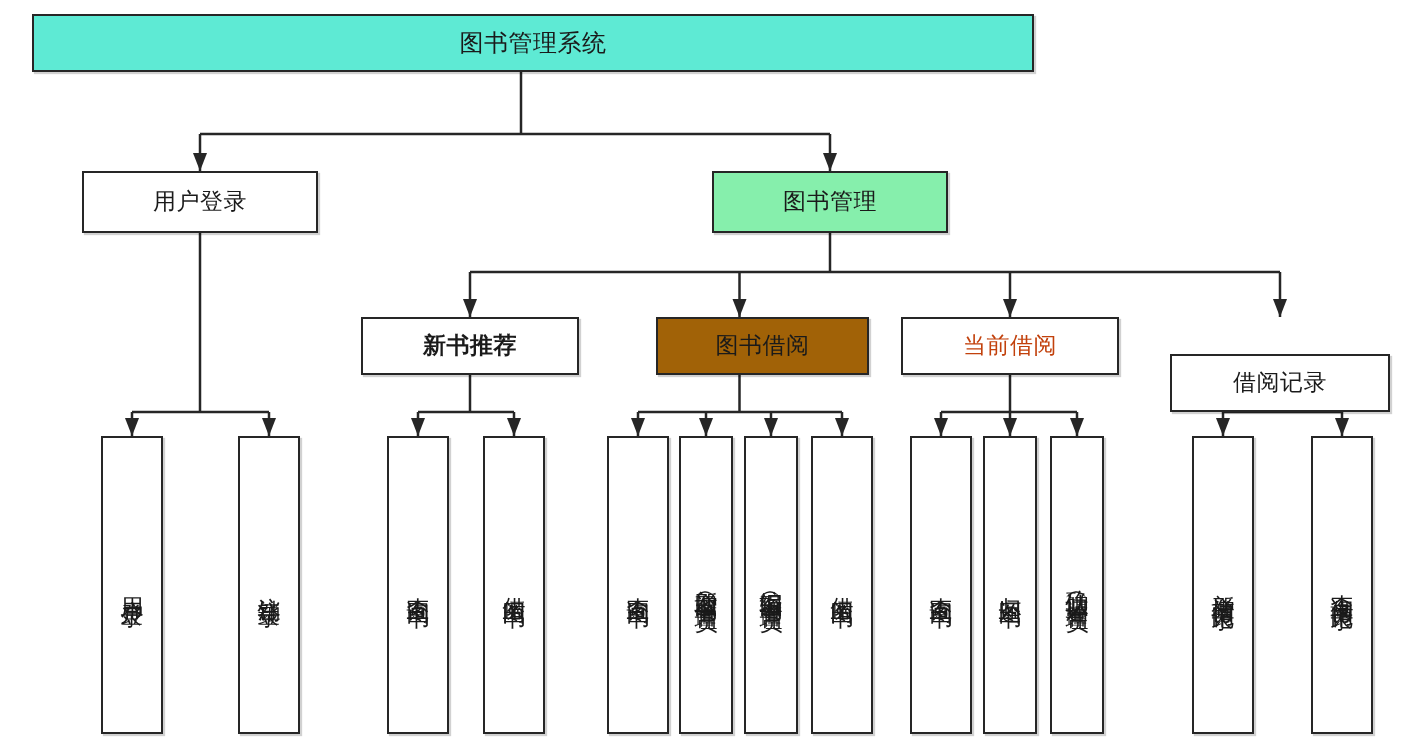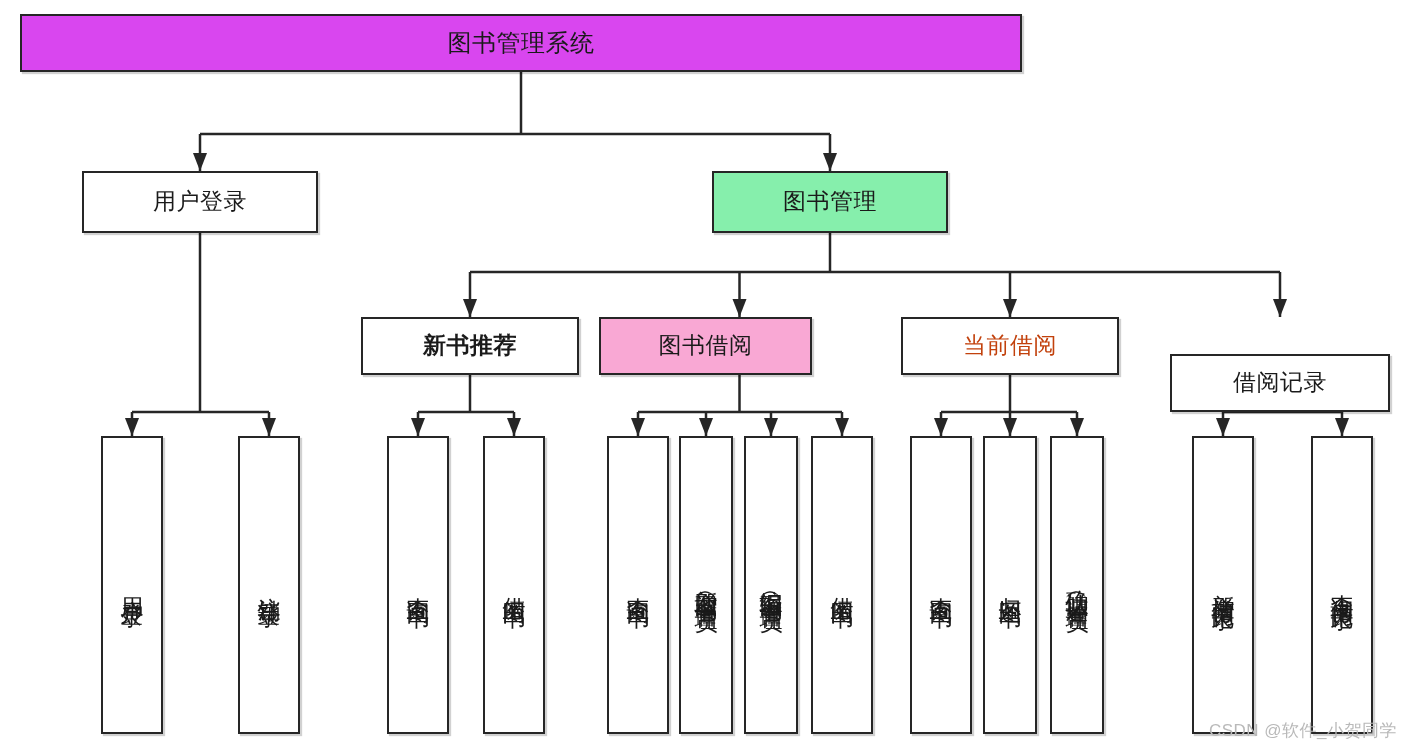--- a/index.html
+++ b/index.html
@@ -120,33 +120,33 @@
       <line x1="1077" y1="412" x2="1077" y2="436" stroke="#262626" stroke-width="2.5"></line>
       <polygon points="1070,418 1084,418 1077,436" fill="#262626"></polygon>
       <line x1="1280" y1="375" x2="1280" y2="412" stroke="#262626" stroke-width="2.5"></line>
       <line x1="1223" y1="412" x2="1342" y2="412" stroke="#262626" stroke-width="2.5"></line>
       <line x1="1223" y1="412" x2="1223" y2="436" stroke="#262626" stroke-width="2.5"></line>
       <polygon points="1216,418 1230,418 1223,436" fill="#262626"></polygon>
       <line x1="1342" y1="412" x2="1342" y2="436" stroke="#262626" stroke-width="2.5"></line>
       <polygon points="1335,418 1349,418 1342,436" fill="#262626"></polygon>
     </svg>
   <div id="node-layer">
-      <div class="node horizontal root" style="left: 20px; top: 14px; width: 1002px; height: 58px; border-color: rgb(38, 38, 38); background: #d946ef;">
+      <div class="node horizontal root" style="left: 32px; top: 14px; width: 1002px; height: 58px; border-color: rgb(38, 38, 38); background: #5eead4;">
         <div class="node-label" style="color: rgb(26, 26, 26);">图书管理系统</div>
       </div>
       <div class="node horizontal" style="left: 82px; top: 171px; width: 236px; height: 62px; border-color: rgb(38, 38, 38); background: rgb(255, 255, 255);">
         <div class="node-label" style="color: rgb(26, 26, 26);">用户登录</div>
       </div>
       <div class="node horizontal" style="left: 712px; top: 171px; width: 236px; height: 62px; border-color: rgb(38, 38, 38); background: #86efac;">
         <div class="node-label" style="color: rgb(26, 26, 26);">图书管理</div>
       </div>
       <div class="node horizontal" style="left: 361px; top: 317px; width: 218px; height: 58px; border-color: rgb(38, 38, 38); background: rgb(255, 255, 255); font-weight: bold;">
         <div class="node-label" style="color: rgb(26, 26, 26);">新书推荐</div>
       </div>
-      <div class="node horizontal" style="left: 599px; top: 317px; width: 213px; height: 58px; border-color: rgb(38, 38, 38); background: #f9a8d4;">
+      <div class="node horizontal" style="left: 656px; top: 317px; width: 213px; height: 58px; border-color: rgb(38, 38, 38); background: #a16207;">
         <div class="node-label" style="color: rgb(26, 26, 26);">图书借阅</div>
       </div>
       <div class="node horizontal" style="left: 901px; top: 317px; width: 218px; height: 58px; border-color: rgb(38, 38, 38); background: rgb(255, 255, 255);">
         <div class="node-label" style="color: #c2410c;">当前借阅</div>
       </div>
       <div class="node horizontal" style="left: 1170px; top: 317px; width: 220px; height: 58px; border-color: rgb(38, 38, 38); background: rgb(255, 255, 255); margin-top: 37px;">
         <div class="node-label" style="color: rgb(26, 26, 26);">借阅记录</div>
       </div>
       <div class="node vertical" style="left: 101px; top: 436px; width: 62px; height: 298px; border-color: rgb(38, 38, 38); background: rgb(255, 255, 255);">
         <div class="node-label" style="color: rgb(26, 26, 26);">用户登录</div>
@@ -181,14 +181,13 @@
       <div class="node vertical" style="left: 1050px; top: 436px; width: 54px; height: 298px; border-color: rgb(38, 38, 38); background: rgb(255, 255, 255);">
         <div class="node-label" style="color: rgb(26, 26, 26);">确认归还（管理员）</div>
       </div>
       <div class="node vertical" style="left: 1192px; top: 436px; width: 62px; height: 298px; border-color: rgb(38, 38, 38); background: rgb(255, 255, 255);">
         <div class="node-label" style="color: rgb(26, 26, 26);">新增借阅记录</div>
       </div>
       <div class="node vertical" style="left: 1311px; top: 436px; width: 62px; height: 298px; border-color: rgb(38, 38, 38); background: rgb(255, 255, 255);">
         <div class="node-label" style="color: rgb(26, 26, 26);">查询借阅记录</div>
       </div>
     </div>
-  <div id="watermark">CSDN @软件_小贺同学</div>
 </div>
 
 </body></html>

